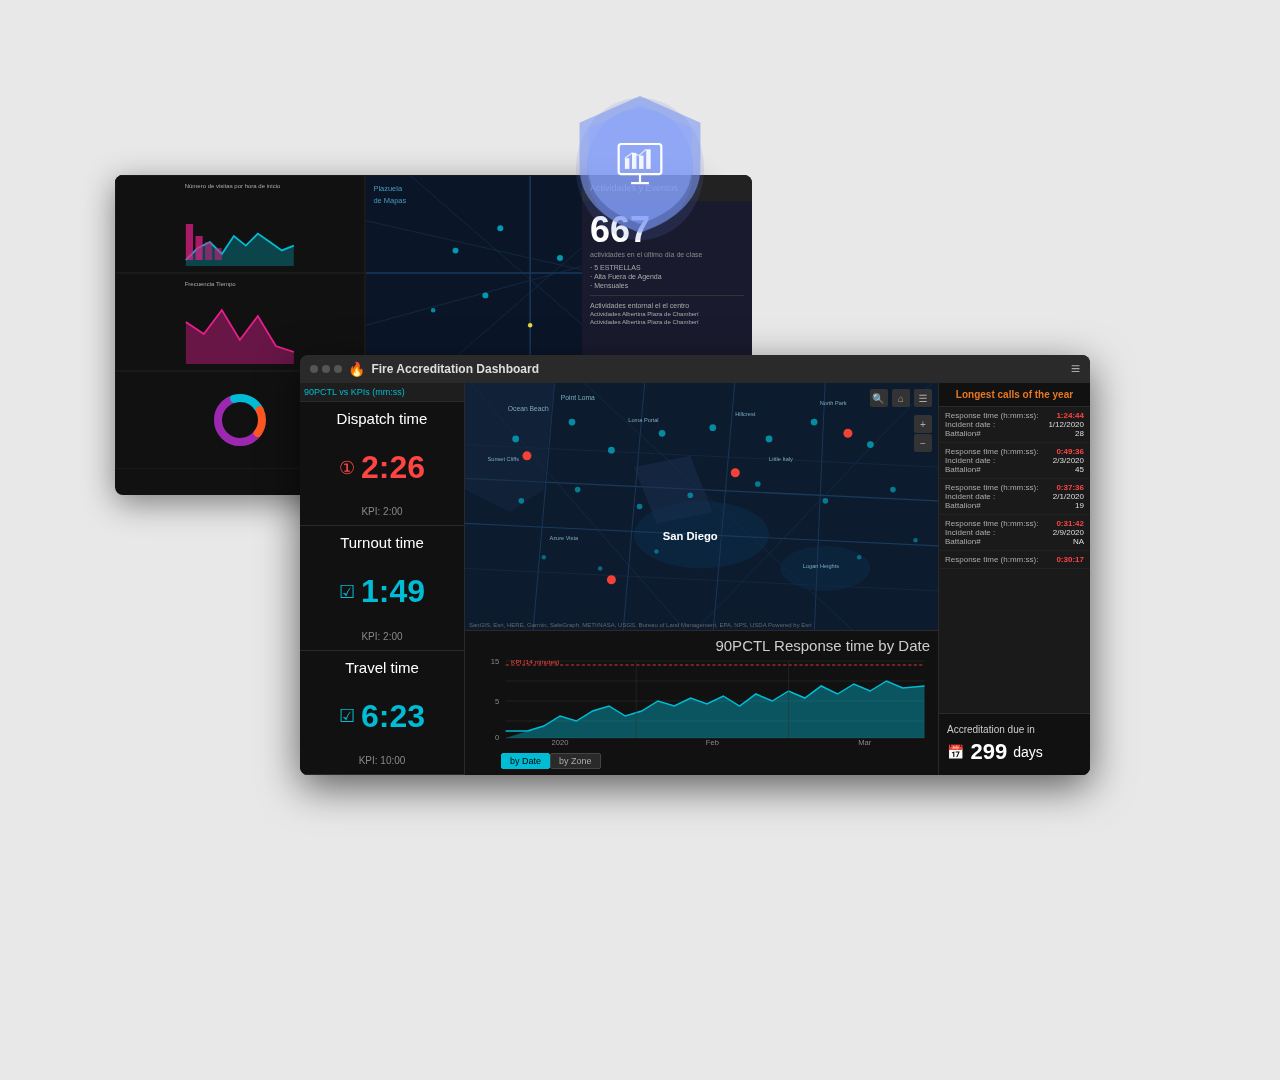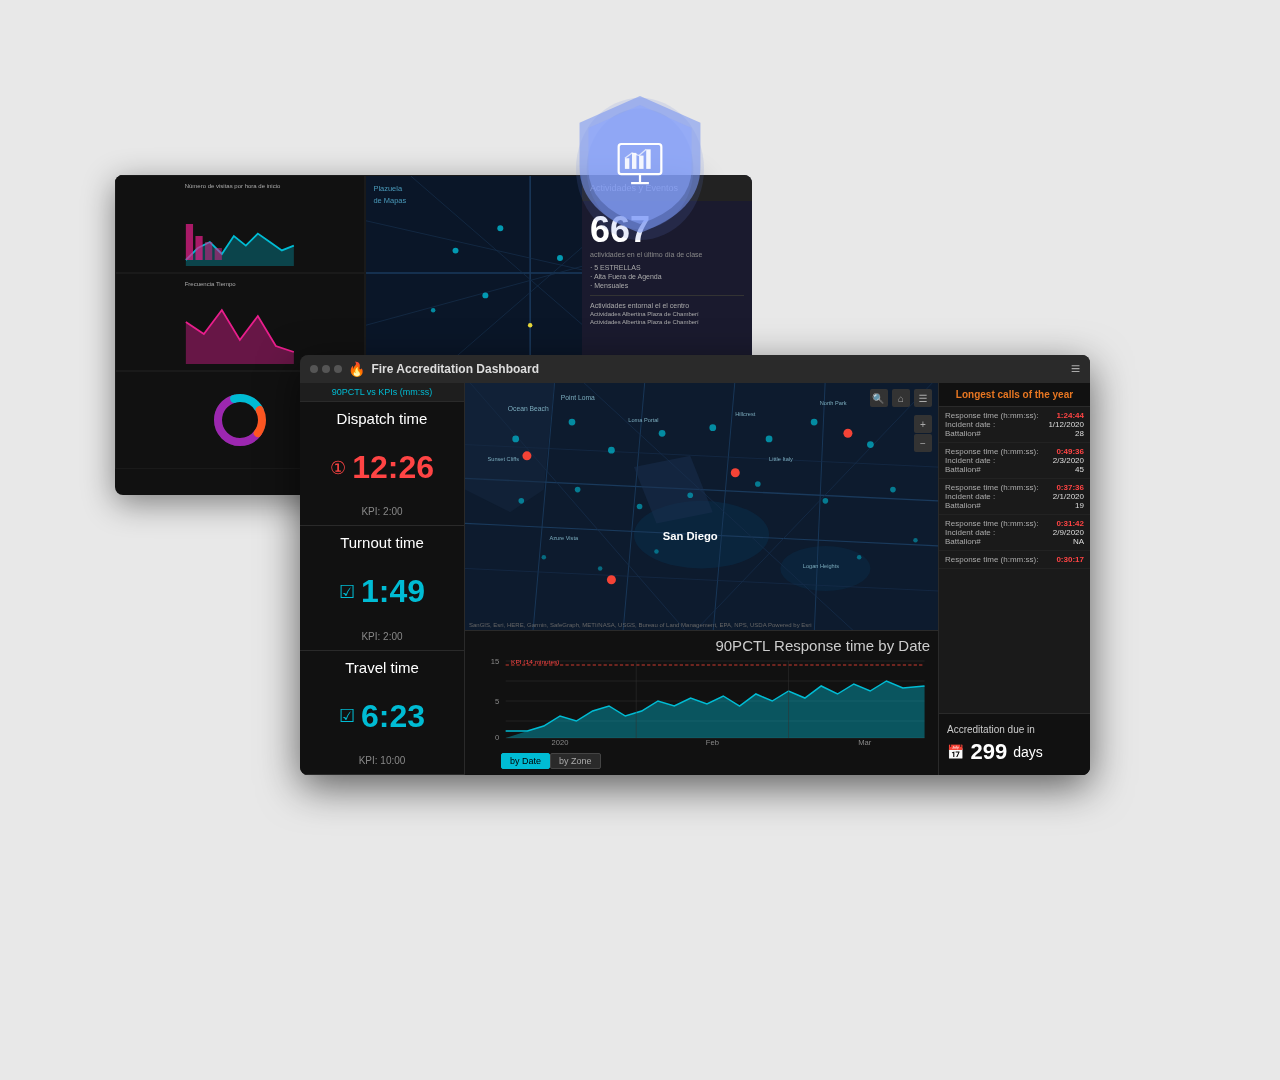--- a/index.html
+++ b/index.html
@@ -130,21 +130,21 @@
       background: #111;
       display: flex;
       flex-direction: column;
       border-right: 1px solid #2a2a2a;
       flex-shrink: 0;
     }
     .kpi-subheader {
       background: #1e1e1e;
       color: #00bcd4;
       font-size: 9px;
-      text-align: center;
+      text-align: left;
       padding: 4px;
       border-bottom: 1px solid #2a2a2a;
     }
     .kpi-card {
       flex: 1;
       display: flex;
       flex-direction: column;
       align-items: center;
       justify-content: space-between;
       border-bottom: 1px solid #2a2a2a;
@@ -442,21 +442,21 @@
 
   <div class="front-body">
 
     <div class="kpi-column">
       <div class="kpi-subheader">90PCTL vs KPIs (mm:ss)</div>
 
       <div class="kpi-card">
         <div class="kpi-label">Dispatch time</div>
         <div class="kpi-value-row">
           <span class="kpi-icon-dispatch">①</span>
-          <span class="kpi-value red">12:26</span>
+          <span class="kpi-value red">2:26</span>
         </div>
         <div class="kpi-target">KPI: 2:00</div>
       </div>
 
       <div class="kpi-card">
         <div class="kpi-label">Turnout time</div>
         <div class="kpi-value-row">
           <span class="kpi-icon-ok">☑</span>
           <span class="kpi-value cyan">1:49</span>
         </div>

